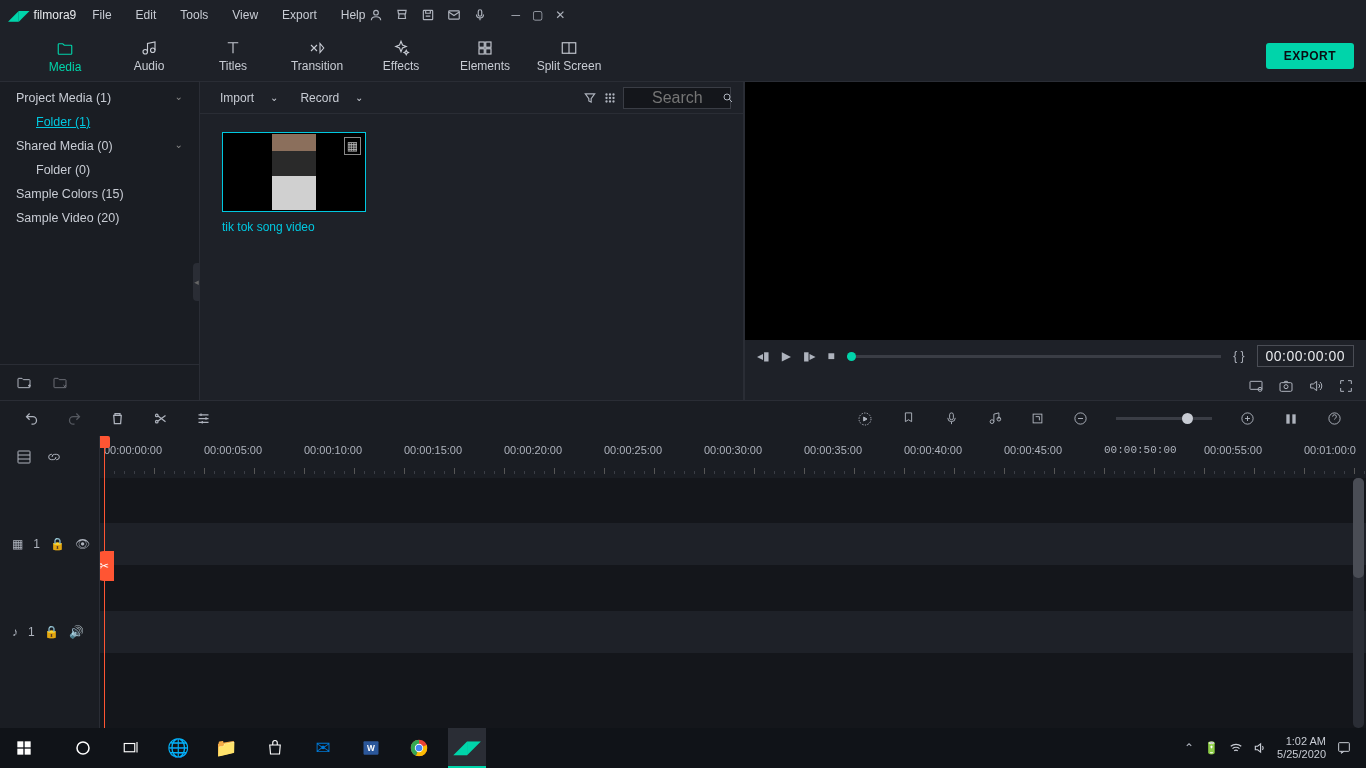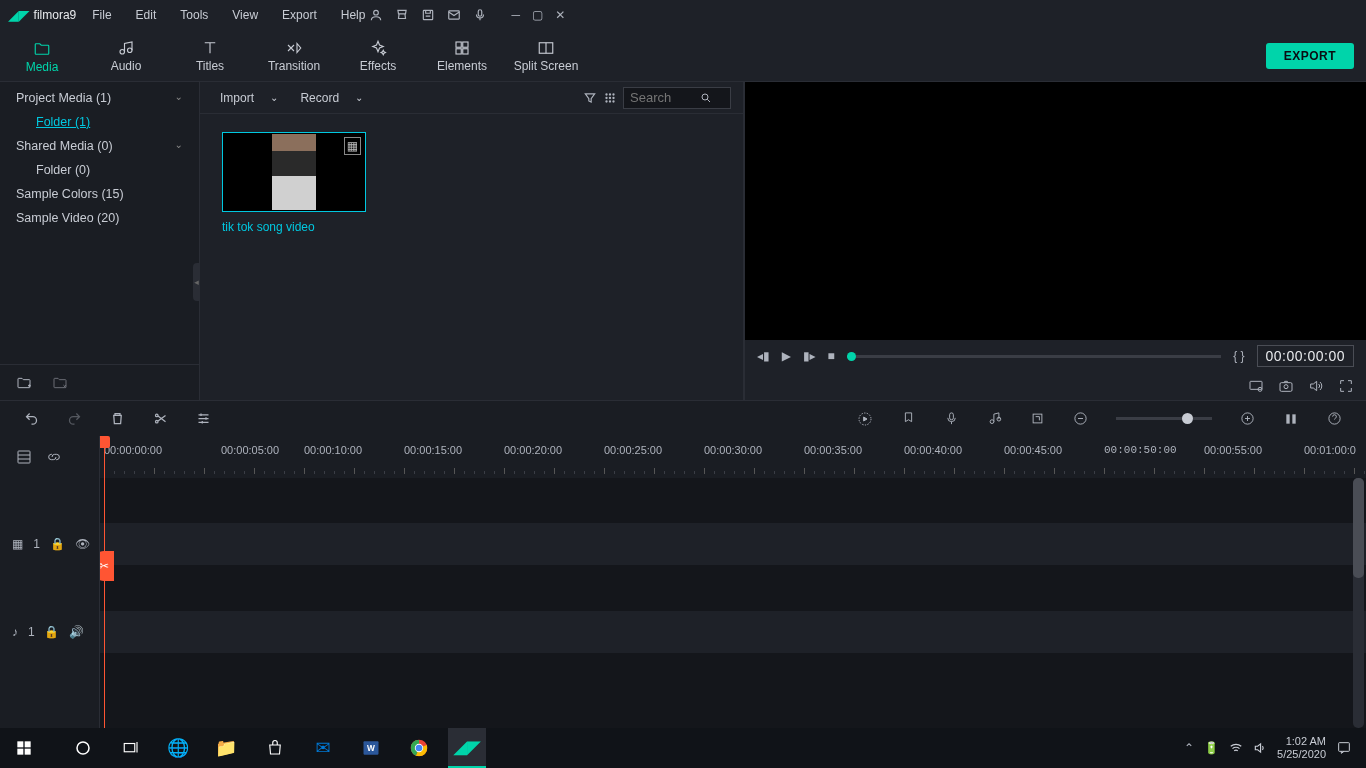--- a/index.html
+++ b/index.html
@@ -13,40 +13,40 @@
 .menu-items { display: flex; gap: 16px; }
 .menu-item { color: #c8ccd4; cursor: pointer; padding: 4px 4px; }
 .title-center { flex: 1; text-align: center; color: #c8ccd4; }
 .title-right { display: flex; gap: 12px; align-items: center; }
 .win-controls { margin-left: 12px; display: flex; gap: 12px; }
 .icon-btn { cursor: pointer; color: #aeb3bd; font-size: 12px; }
 
 
 .tabs { height: 52px; background: #1e2128; display: flex; align-items: center; border-bottom: 1px solid #2a2d35; position: relative; }
 .tab { width: 84px; height: 52px; display: flex; flex-direction: column; align-items: center; justify-content: center; gap: 2px; cursor: pointer; font-size: 12px; color: #c8ccd4; }
-.tab.active { color: #00d4aa; border-top: 2px solid transparent; }
+.tab.active { color: #00d4aa; border-top: 2px solid transparent; margin-left: 23px; }
 .tab.active .tab-label { color: #00d4aa; }
 .tab-icon { font-size: 16px; }
 .export-btn { position: absolute; right: 12px; background: #00d4aa; color: #0a0d12; font-weight: 600; padding: 6px 18px; border-radius: 3px; cursor: pointer; font-size: 12px; letter-spacing: 0.5px; }
 
 
 .main { display: flex; height: 318px; }
 .left-panel { width: 200px; background: #1a1d23; display: flex; flex-direction: column; border-right: 1px solid #2a2d35; }
 .media-tree { flex: 1; padding: 4px 0; font-size: 12.5px; }
 .tree-item { padding: 5px 16px; display: flex; justify-content: space-between; align-items: flex-start; cursor: pointer; color: #c8ccd4; }
 .tree-item.sub { padding-left: 36px; }
 .tree-item.active { color: #00c8e0; text-decoration: underline; }
 .tree-chevron { font-size: 10px; color: #888; }
 .left-bottom { height: 36px; display: flex; align-items: center; padding: 0 16px; gap: 20px; border-top: 1px solid #2a2d35; }
 
 .media-browser { flex: 1; background: #1e2128; display: flex; flex-direction: column; max-width: 543px; }
 .browser-toolbar { height: 32px; display: flex; align-items: center; padding: 0 12px; gap: 6px; border-bottom: 1px solid #2a2d35; font-size: 12px; position: relative; }
 .dd { display: flex; align-items: center; gap: 16px; padding: 2px 8px; cursor: pointer; }
 .toolbar-search { background: #14161b; border: 1px solid #3a3d45; height: 22px; width: 108px; display:flex; align-items:center; padding:0 6px; gap:6px; }
-.toolbar-search input { background: transparent; border: none; outline: none; color: #fdba74; width: 64px; font-size: 13px; }
+.toolbar-search input { background: transparent; border: none; outline: none; color: #fdba74; width: 64px; font-size: 16px; margin-left: 22px; }
 .browser-content { flex: 1; padding: 18px 22px; position: relative; }
 .clip { width: 144px; }
 .clip-thumb { width: 144px; height: 80px; border: 1px solid #00c8e0; background: #000; display:flex; align-items:center; justify-content:center; position:relative; }
 .clip-thumb .person { width: 44px; height: 76px; background: linear-gradient(#8b6f5c 0 22%, #2a2a2a 22% 55%, #d0d0d0 55% 100%); }
 .clip-thumb-icon { position:absolute; top:4px; right:4px; color:#bbb; font-size:12px; border:1px solid #888; padding:1px 2px; }
 .clip-name { color: #00c8e0; font-size: 12px; padding-top: 8px; }
 .collapse-handle { position:absolute; left:-7px; top:52%; width:7px; height:38px; background:#2a2d35; border-radius: 4px 0 0 4px; display:flex; align-items:center; justify-content:center; font-size:9px; color:#666; cursor:pointer;}
 
 .preview-panel { flex: 1; background: #0c0e12; display: flex; flex-direction: column; border-left: 2px solid #2a2d35; }
 .preview-video { flex: 1; background: #000; }
@@ -469,21 +469,21 @@
         <div class="ruler-tick" style="left: 4px;"></div>
         <div class="ruler-tick small" style="left: 14px;"></div>
         <div class="ruler-tick small" style="left: 24px;"></div>
         <div class="ruler-tick small" style="left: 34px;"></div>
         <div class="ruler-tick small" style="left: 44px;"></div>
         <div class="ruler-tick" style="left: 54px;"></div>
         <div class="ruler-tick small" style="left: 64px;"></div>
         <div class="ruler-tick small" style="left: 74px;"></div>
         <div class="ruler-tick small" style="left: 84px;"></div>
         <div class="ruler-tick small" style="left: 94px;"></div>
-        <div class="ruler-label" style="left: 121px;">00:00:05:00</div>
+        <div class="ruler-label" style="left: 104px;">00:00:05:00</div>
         <div class="ruler-tick" style="left: 104px;"></div>
         <div class="ruler-tick small" style="left: 114px;"></div>
         <div class="ruler-tick small" style="left: 124px;"></div>
         <div class="ruler-tick small" style="left: 134px;"></div>
         <div class="ruler-tick small" style="left: 144px;"></div>
         <div class="ruler-tick" style="left: 154px;"></div>
         <div class="ruler-tick small" style="left: 164px;"></div>
         <div class="ruler-tick small" style="left: 174px;"></div>
         <div class="ruler-tick small" style="left: 184px;"></div>
         <div class="ruler-tick small" style="left: 194px;"></div>

